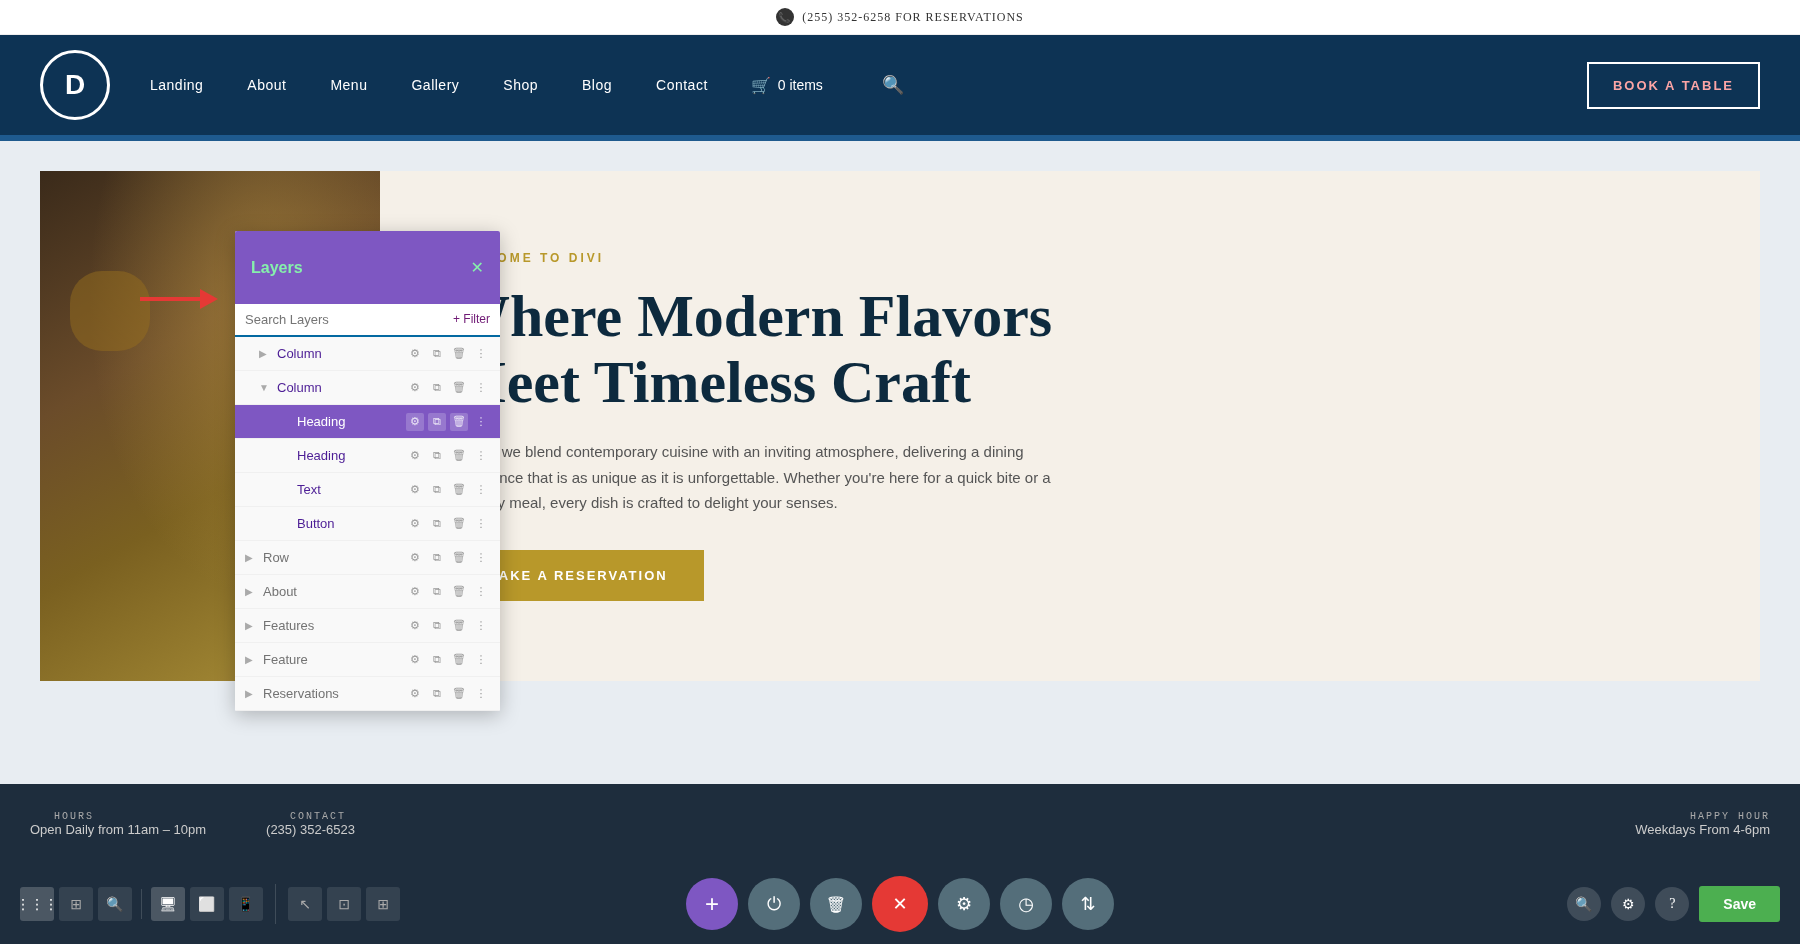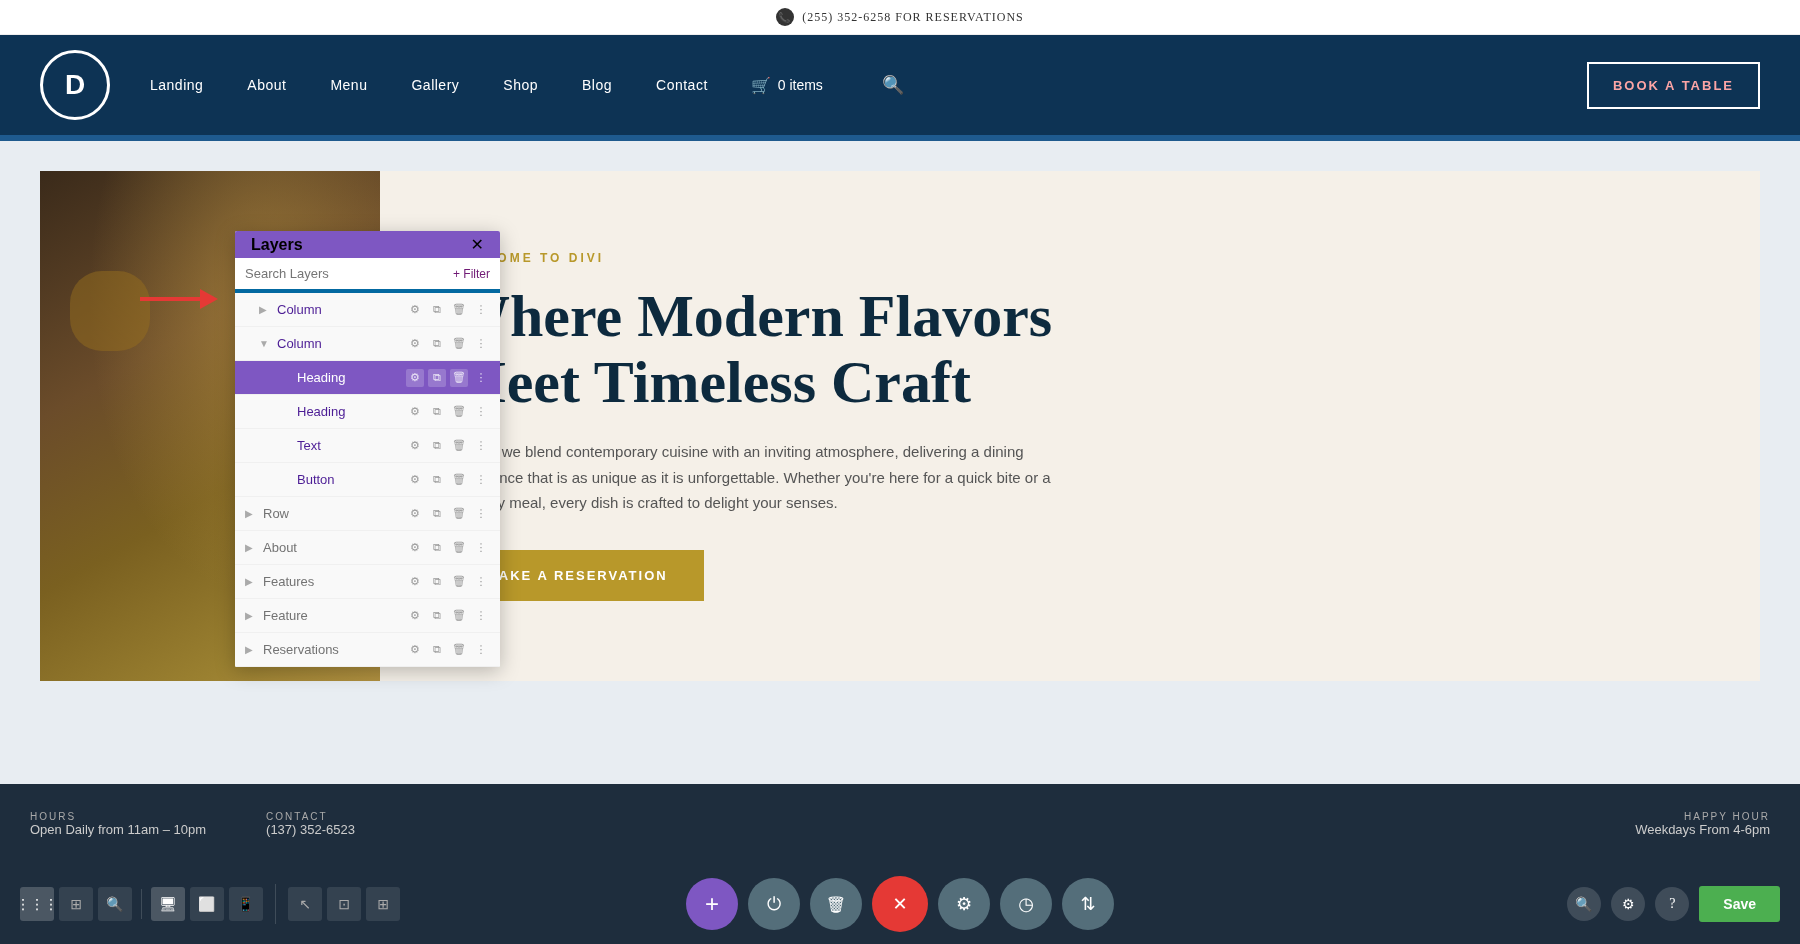--- a/index.html
+++ b/index.html
@@ -113,38 +113,38 @@
       box-shadow: 0 4px 20px rgba(0,0,0,0.25);
       z-index: 100;
       border-radius: 2px;
       overflow: hidden;
     }
     .layers-header {
       background: #7e57c2;
       display: flex;
       align-items: center;
       justify-content: space-between;
-      padding: 4px 16px;
-      color: #000000;
+      padding: 27px 16px;
+      color: #86efac;
     }
     .layers-title {
       font-size: 16px;
       font-family: sans-serif;
       font-weight: bold;
     }
     .layers-close {
       cursor: pointer;
       font-size: 16px;
     }
     .layers-search-bar {
       display: flex;
-      align-items: center;
+      align-items: flex-start;
       padding: 8px 10px;
       background: #fff;
-      border-bottom: 4px solid #0369a1;
+      border-bottom: 2px solid #0369a1;
       gap: 8px;
     }
     .layers-search-input {
       flex: 1;
       border: none;
       outline: none;
       font-size: 13px;
       color: #aaa;
       font-family: sans-serif;
       background: transparent;
@@ -330,22 +330,23 @@
       position: relative;
     }
     .footer-col {
       display: flex;
       flex-direction: column;
     }
     .footer-col-label {
       font-size: 10px;
       letter-spacing: 2px;
       color: #aaa;
-      font-family: Liberation Sans, sans-serif;
+      font-family: Liberation Mono, monospace;
       text-transform: uppercase;
+      margin-left: 24px;
     }
     .footer-col-value {
       font-size: 13px;
       color: #ccc;
       font-family: sans-serif;
     }
   </style>
 </head>
 <body>
 
@@ -536,21 +537,21 @@
   </div>
 </div>
 
 <div class="footer-strip" style="position: fixed; bottom: 80px; left: 0; right: 0; background: #1e2d3d; height: 80px; display: flex; align-items: center; padding: 0 30px; gap: 60px;">
   <div class="footer-col">
     <span class="footer-col-label">HOURS</span>
     <span class="footer-col-value">Open Daily from 11am – 10pm</span>
   </div>
   <div class="footer-col">
     <span class="footer-col-label">CONTACT</span>
-    <span class="footer-col-value">(137) 352-6523</span>
+    <span class="footer-col-value">(235) 352-6523</span>
   </div>
   <div style="flex: 1;"></div>
   <div class="footer-col" style="text-align: right;">
     <span class="footer-col-label">HAPPY HOUR</span>
     <span class="footer-col-value">Weekdays From 4-6pm</span>
   </div>
 </div>
 
 <div class="divi-toolbar">
 

